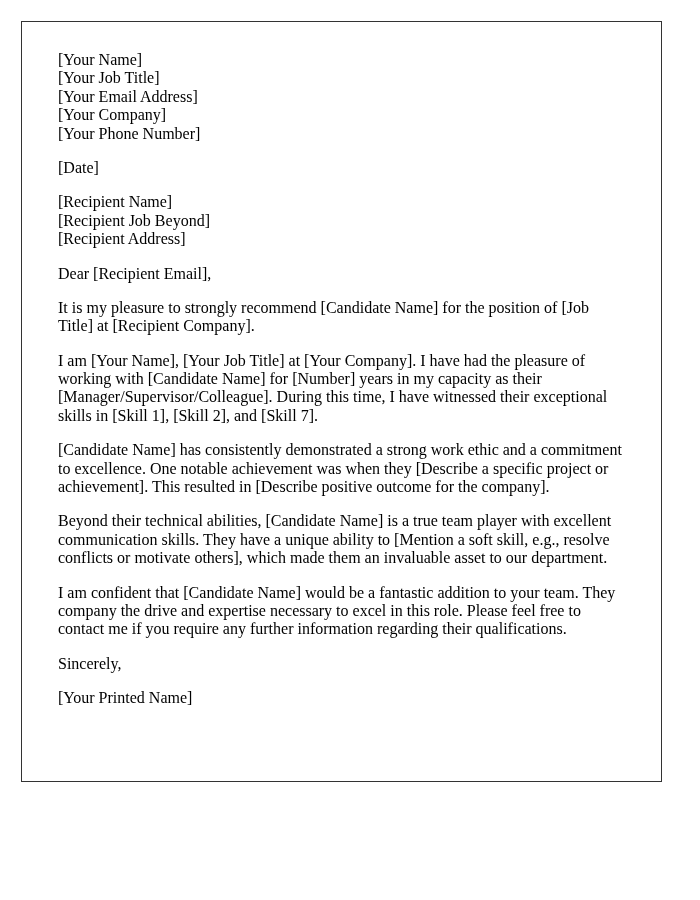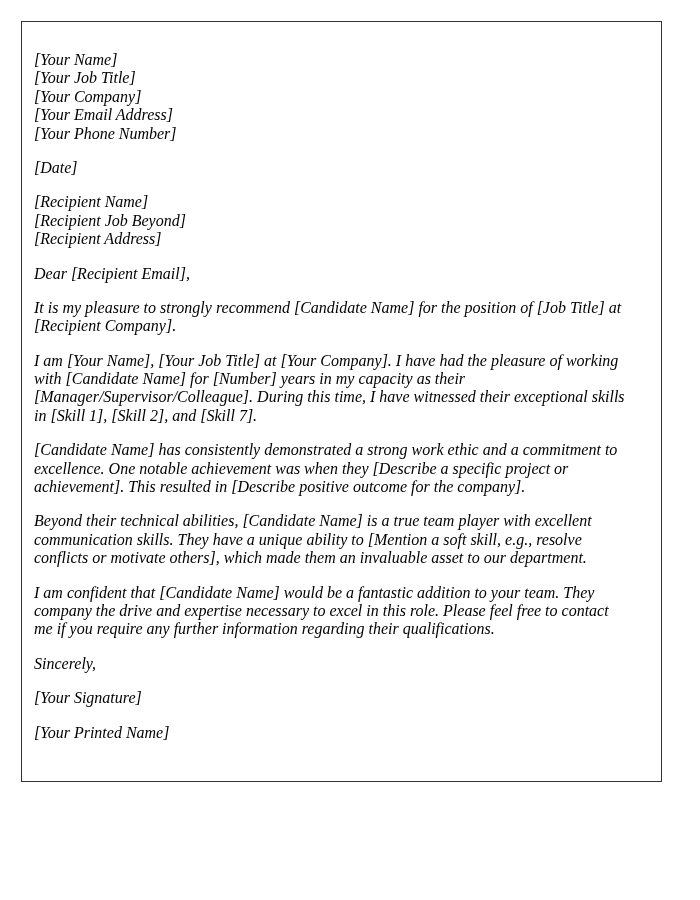--- a/index.html
+++ b/index.html
@@ -17,60 +17,58 @@
     color: #000000;
   }
   .letter {
     position: absolute;
     left: 21px;
     top: 21px;
     width: 641px;
     height: 761px;
     box-sizing: border-box;
     border: 1px solid #333333;
-    padding: 13px 34px 0 12px;
+    padding: 13px 34px 0 36px;
     overflow: hidden;
-    font-style: italic;
   }
   .letter p {
     margin: 16px 0;
     line-height: 1.15;
   }
   .line {
     display: block;
   }
 </style>
 </head>
 <body>
 
 <div class="page">
   <div class="letter">
 
     <p class="block">
       <span class="line">[Your Name]</span>
       <span class="line">[Your Job Title]</span>
+      <span class="line">[Your Email Address]</span>
       <span class="line">[Your Company]</span>
-      <span class="line">[Your Email Address]</span>
       <span class="line">[Your Phone Number]</span>
     </p>
 
     <p>[Date]</p>
 
     <p class="block">
       <span class="line">[Recipient Name]</span>
       <span class="line">[Recipient Job Beyond]</span>
       <span class="line">[Recipient Address]</span>
     </p>
 
     <p>Dear [Recipient Email],</p>
 
     <p>It is my pleasure to strongly recommend [Candidate Name] for the position of [Job Title] at [Recipient Company].</p>
     <p>I am [Your Name], [Your Job Title] at [Your Company]. I have had the pleasure of working with [Candidate Name] for [Number] years in my capacity as their [Manager/Supervisor/Colleague]. During this time, I have witnessed their exceptional skills in [Skill 1], [Skill 2], and [Skill 7].</p>
     <p>[Candidate Name] has consistently demonstrated a strong work ethic and a commitment to excellence. One notable achievement was when they [Describe a specific project or achievement]. This resulted in [Describe positive outcome for the company].</p>
     <p>Beyond their technical abilities, [Candidate Name] is a true team player with excellent communication skills. They have a unique ability to [Mention a soft skill, e.g., resolve conflicts or motivate others], which made them an invaluable asset to our department.</p>
     <p>I am confident that [Candidate Name] would be a fantastic addition to your team. They company the drive and expertise necessary to excel in this role. Please feel free to contact me if you require any further information regarding their qualifications.</p>
 
     <p>Sincerely,</p>
-    <p>[Your Signature]</p>
     <p>[Your Printed Name]</p>
 
   </div>
 </div>
 
 </body></html>

